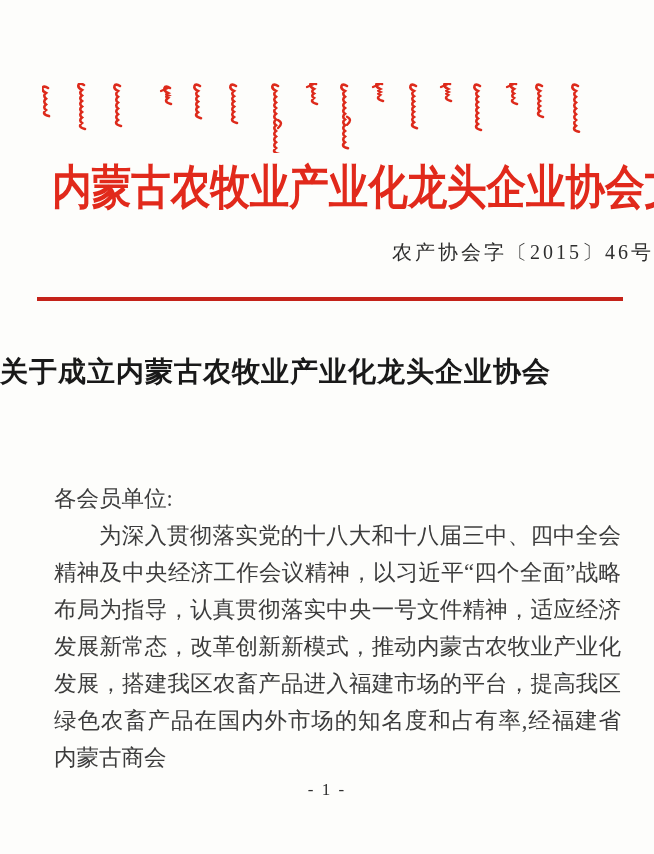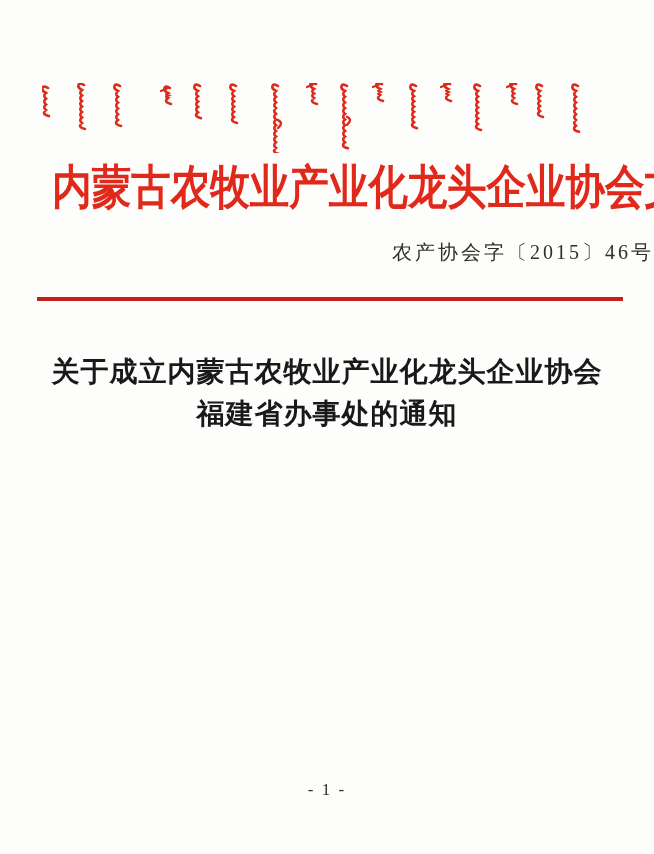--- a/index.html
+++ b/index.html
@@ -32,21 +32,21 @@
     line-height:28px;
     letter-spacing:3px;
     color:#2e2e2e;
   }
   .red-rule{
     margin:31px 31px 0 37px;
     height:4px;
   }
   .doc-title{
     margin-top:50px;
-    text-align:center;
+    text-align:left;
     font-size:28px;
     line-height:42px;
     font-weight:bold;
     color:#191919;
     letter-spacing:1px;
   }
   .body-block{
     margin:87px 33px 0 54px;
     color:#3c3c3c;
     font-size:22.5px;
@@ -103,19 +103,22 @@
   </div>
 
   <div class="masthead" style="color: rgb(225, 41, 27);">内蒙古农牧业产业化龙头企业协会文件</div>
 
   <div class="doc-number">农产协会字〔2015〕46号</div>
 
   <div class="red-rule" style="background: rgb(196, 34, 25);"></div>
 
   <div class="doc-title">
     <div>关于成立内蒙古农牧业产业化龙头企业协会</div>
-    <div>福建省办事处的通知</div>
   </div>
 
+  <div class="body-block">
+    <p class="salutation">各会员单位:</p>
+    <p class="para">为深入贯彻落实党的十八大和十八届三中、四中全会精神及中央经济工作会议精神，以习近平“四个全面”战略布局为指导，认真贯彻落实中央一号文件精神，适应经济发展新常态，改革创新新模式，推动内蒙古农牧业产业化发展，搭建我区农畜产品进入福建市场的平台，提高我区绿色农畜产品在国内外市场的知名度和占有率,经福建省内蒙古商会</p>
+  </div>
 
   <div class="page-number">- 1 -</div>
 
 </div>
 
 </body></html>

